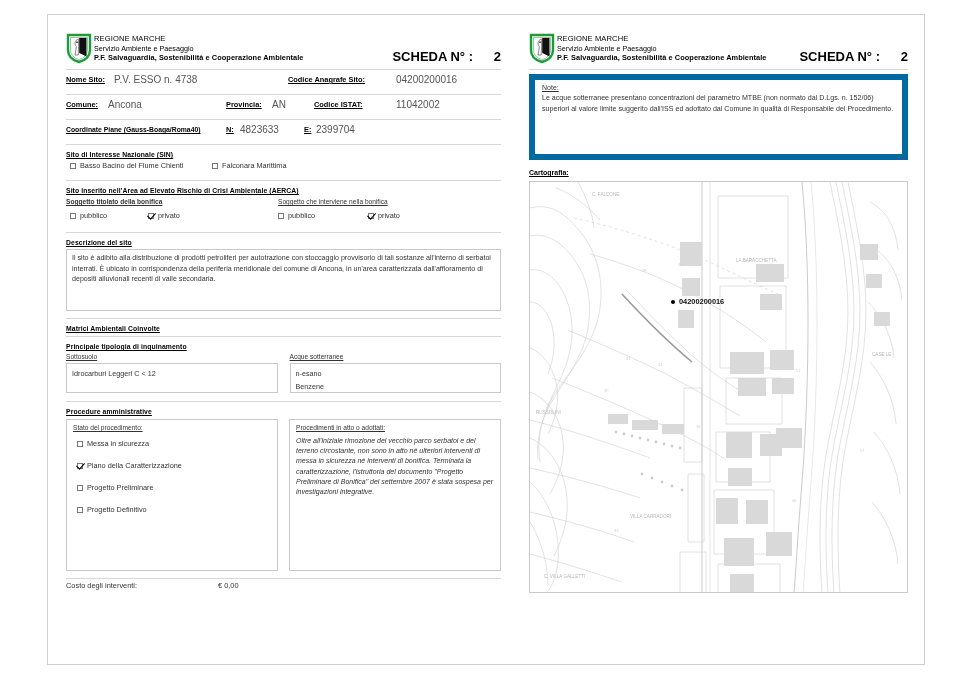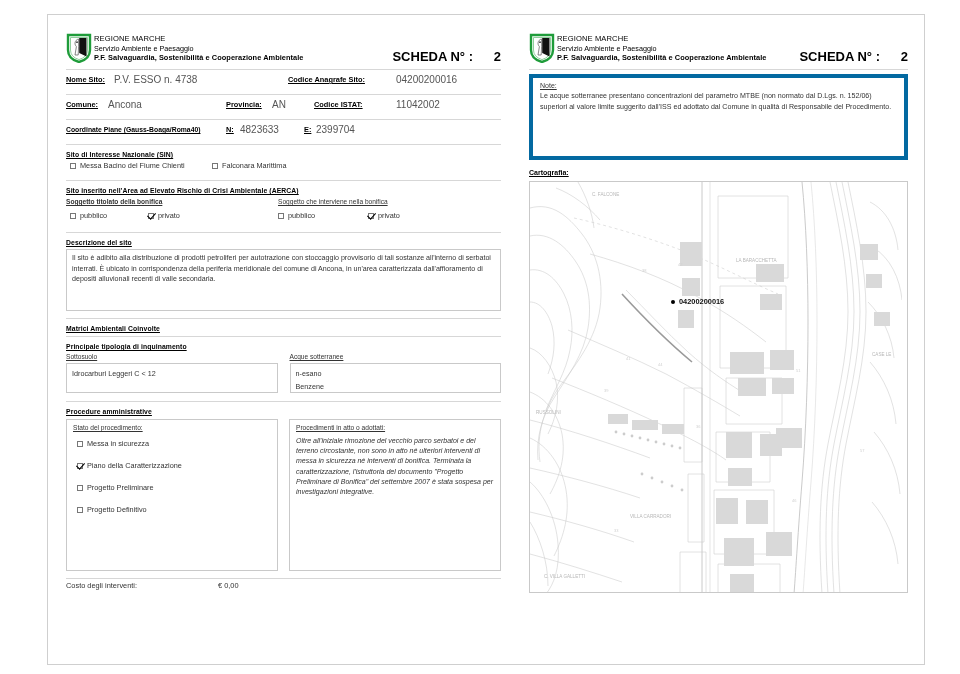--- a/index.html
+++ b/index.html
@@ -204,21 +204,21 @@
     position: relative;
     height: 16px;
     margin-top: 2px;
     font-size: 7.4px;
   }
   .cost-label { color: #333; }
   .cost-val { position: absolute; left: 152px; top: 0; color: #333; font-size: 7.4px; text-align: center; }
 
   
   .note-box {
-    border: 4px solid #0369a1;
+    border: 6px solid #0369a1;
     box-sizing: border-box;
     height: 86px;
     padding: 4px 7px;
     margin-top: 4px;
   }
   .note-title {
     font-size: 7.0px;
     text-decoration: underline;
     color: #333;
     display: block;
@@ -317,21 +317,21 @@
         <span class="fv at" style="left:174px">4823633</span>
         <span class="fl at" style="left:238px">E:</span>
         <span class="fv at" style="left:250px">2399704</span>
       </div>
       <hr class="rule">
 
       <div class="sect-title">Sito di Interesse Nazionale (SIN)</div>
       <div class="cb-row">
         <span class="cb" style="left:4px">
           <span class="box"></span>
-          <span class="cb-label">Messa Bacino del Fiume Chienti</span>
+          <span class="cb-label">Basso Bacino del Fiume Chienti</span>
         </span>
         <span class="cb" style="left:146px">
           <span class="box"></span>
           <span class="cb-label">Falconara Marittima</span>
         </span>
       </div>
       <hr class="rule">
 
       <div class="sect-title">Sito inserito nell'Area ad Elevato Rischio di Crisi Ambientale (AERCA)</div>
 

